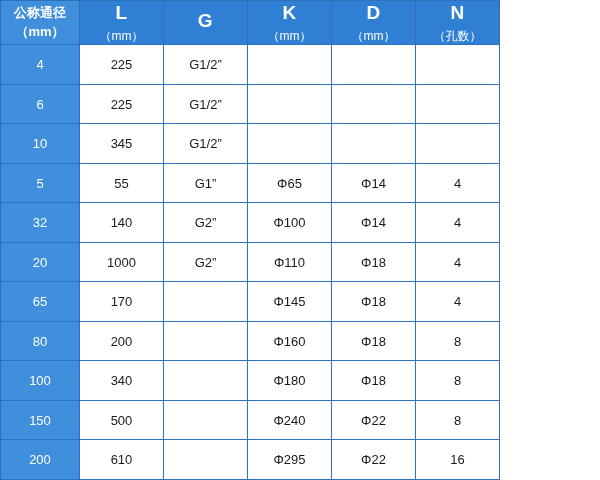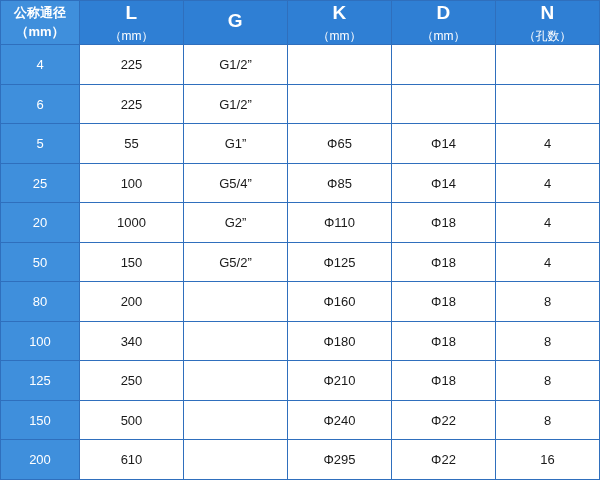--- a/index.html
+++ b/index.html
@@ -7,21 +7,21 @@
     padding: 0;
   }
   body {
     width: 600px;
     height: 480px;
     background: #ffffff;
     font-family: "Liberation Sans", sans-serif;
   }
   .spec-table {
     border-collapse: collapse;
-    width: 600px;
+    width: 500px;
     height: 480px;
     table-layout: fixed;
   }
   .spec-table td, .spec-table th {
     border: 1px solid #2f6fbd;
     padding: 0;
     text-align: center;
     vertical-align: middle;
   }
   
@@ -110,72 +110,72 @@
     </tr>
     <tr class="row-h">
       <td class="col-nominal">6</td>
       <td class="cell">225</td>
       <td class="cell">G1/2”</td>
       <td class="cell"></td>
       <td class="cell"></td>
       <td class="cell"></td>
     </tr>
     <tr class="row-h">
+      <td class="col-nominal">10</td>
+      <td class="cell">345</td>
+      <td class="cell">G1/2”</td>
+      <td class="cell"></td>
+      <td class="cell"></td>
+      <td class="cell"></td>
+    </tr>
+    <tr class="row-h">
       <td class="col-nominal">5</td>
       <td class="cell">55</td>
       <td class="cell">G1”</td>
       <td class="cell">Φ65</td>
       <td class="cell">Φ14</td>
       <td class="cell">4</td>
     </tr>
     <tr class="row-h">
-      <td class="col-nominal">25</td>
-      <td class="cell">100</td>
-      <td class="cell">G5/4”</td>
-      <td class="cell">Φ85</td>
+      <td class="col-nominal">32</td>
+      <td class="cell">140</td>
+      <td class="cell">G2”</td>
+      <td class="cell">Φ100</td>
       <td class="cell">Φ14</td>
       <td class="cell">4</td>
     </tr>
     <tr class="row-h">
       <td class="col-nominal">20</td>
       <td class="cell">1000</td>
       <td class="cell">G2”</td>
       <td class="cell">Φ110</td>
       <td class="cell">Φ18</td>
       <td class="cell">4</td>
     </tr>
     <tr class="row-h">
-      <td class="col-nominal">50</td>
-      <td class="cell">150</td>
-      <td class="cell">G5/2”</td>
-      <td class="cell">Φ125</td>
+      <td class="col-nominal">65</td>
+      <td class="cell">170</td>
+      <td class="cell"></td>
+      <td class="cell">Φ145</td>
       <td class="cell">Φ18</td>
       <td class="cell">4</td>
     </tr>
     <tr class="row-h">
       <td class="col-nominal">80</td>
       <td class="cell">200</td>
       <td class="cell"></td>
       <td class="cell">Φ160</td>
       <td class="cell">Φ18</td>
       <td class="cell">8</td>
     </tr>
     <tr class="row-h">
       <td class="col-nominal">100</td>
       <td class="cell">340</td>
       <td class="cell"></td>
       <td class="cell">Φ180</td>
-      <td class="cell">Φ18</td>
-      <td class="cell">8</td>
-    </tr>
-    <tr class="row-h">
-      <td class="col-nominal">125</td>
-      <td class="cell">250</td>
-      <td class="cell"></td>
-      <td class="cell">Φ210</td>
       <td class="cell">Φ18</td>
       <td class="cell">8</td>
     </tr>
     <tr class="row-h">
       <td class="col-nominal">150</td>
       <td class="cell">500</td>
       <td class="cell"></td>
       <td class="cell">Φ240</td>
       <td class="cell">Φ22</td>
       <td class="cell">8</td>

